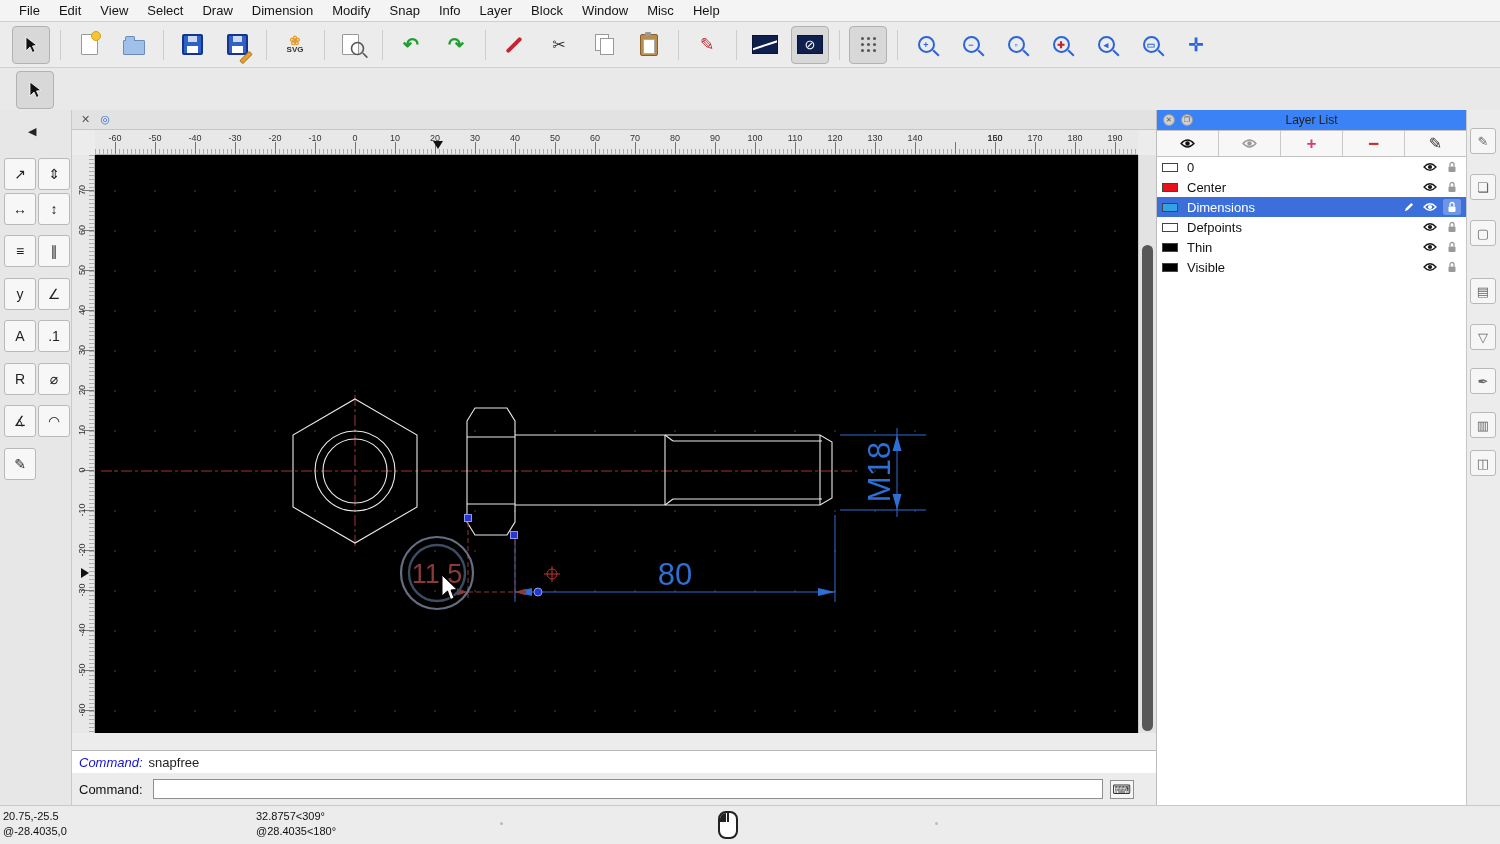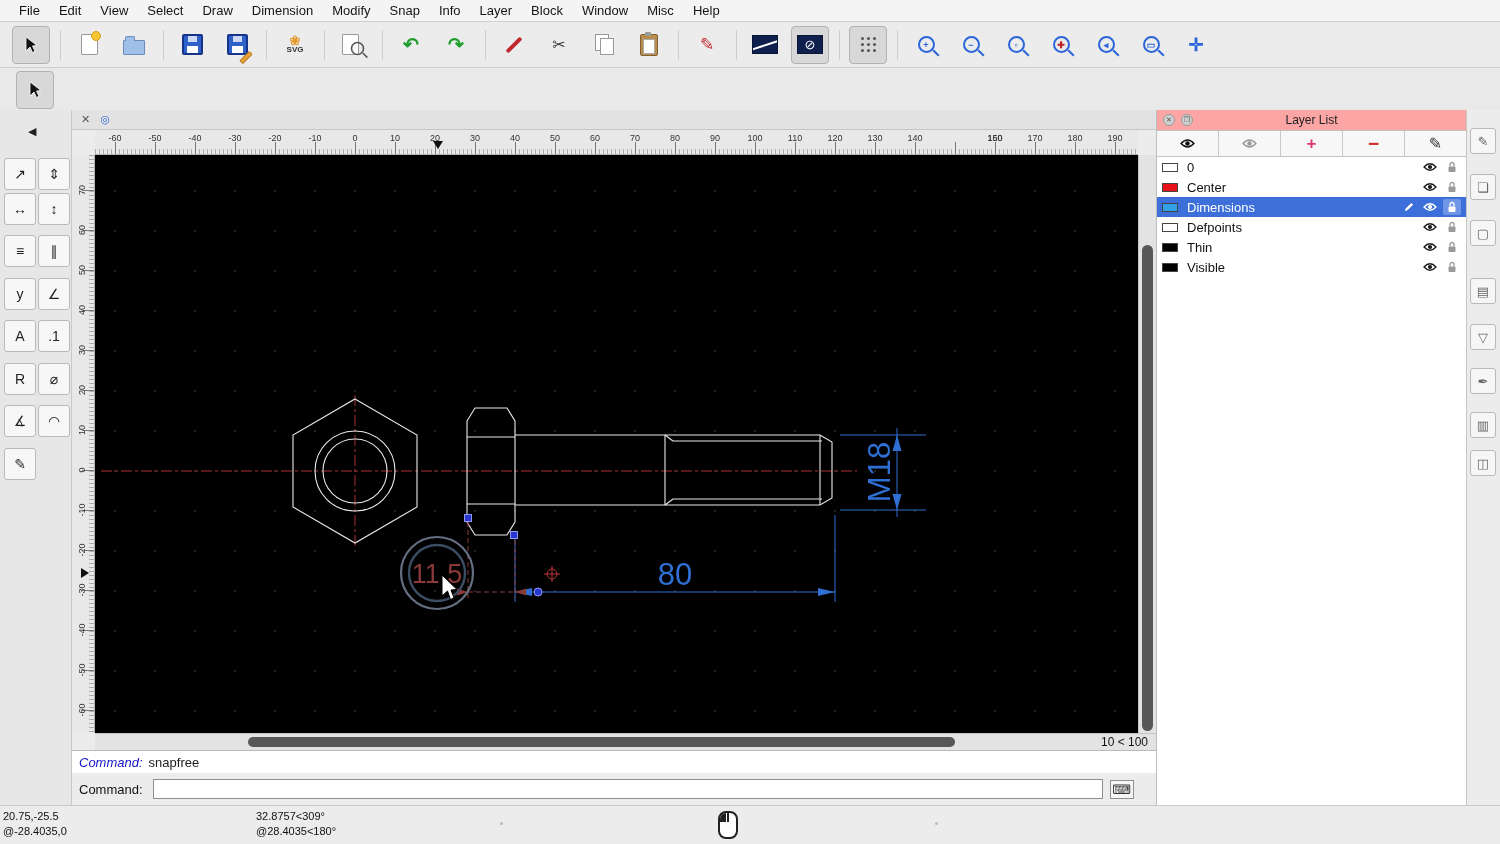--- a/index.html
+++ b/index.html
@@ -91,21 +91,21 @@
   .cmdprompt{color:#1414c8;font-style:italic;margin-right:6px;}
   .cmdval{color:#222;}
   #cmdrow{position:absolute;left:72px;top:773px;width:1084px;height:32px;background:#ececec;display:flex;align-items:center;
           padding-left:7px;font-size:13px;color:#111;box-sizing:border-box;}
   #cmdrow input{margin-left:10px;width:940px;height:18px;border:1px solid #8f8f8f;background:#fff;font-size:12px;padding:0 4px;
                 font-family:"Liberation Sans",sans-serif;}
   .kbd-btn{margin-left:7px;width:24px;height:19px;border:1px solid #8f8f8f;background:#f6f6f6;display:flex;align-items:center;
            justify-content:center;font-size:13px;color:#333;box-sizing:border-box;}
   
   #rightpanel{position:absolute;left:1156px;top:110px;width:310px;height:695px;background:#fff;border-left:1px solid #bdbdbd;box-sizing:border-box;}
-  .rp-header{height:20px;background:#fca5a5;border-bottom:1px solid #c2c2c2;position:relative;display:flex;align-items:center;}
+  .rp-header{height:20px;background:#3b82f6;border-bottom:1px solid #c2c2c2;position:relative;display:flex;align-items:center;}
   .rp-circle{width:12px;height:12px;border-radius:50%;background:#cfcfcf;border:1px solid #9a9a9a;margin-left:6px;
              font-size:7px;display:flex;align-items:center;justify-content:center;color:#555;box-sizing:border-box;}
   .rp-title{position:absolute;left:0;right:0;text-align:center;font-size:12px;color:#222;}
   .rp-toolbar{height:25px;background:#efefef;border-bottom:1px solid #c2c2c2;display:flex;}
   .rp-tool{flex:1;border-right:1px solid #c9c9c9;display:flex;align-items:center;justify-content:center;background:#f7f7f7;}
   .rp-tool:last-child{border-right:none;}
   .plus{color:#e0356f;font-weight:bold;font-size:17px;}
   .minus{color:#cf2a27;font-weight:bold;font-size:19px;}
   .layer-row{height:20px;display:flex;align-items:center;padding:0 5px;font-size:13px;color:#111;background:#fff;}
   .layer-row.selected{background:#3c6fd9;color:#fff;}
@@ -435,24 +435,20 @@
         <rect x="415.5" y="376.5" width="7" height="7"></rect>
         <circle cx="443" cy="437" r="4"></circle>
       </g>
       <polygon points="347,420 347,441 352.5,436 355.5,444.5 359,443 356,435 362,434.5" fill="#fff" stroke="#000" stroke-width="1"></polygon>
     </svg>
   </div>
 
   <div id="vscroll">
       <div class="vthumb"></div>
     </div>
-  <div id="hscrollrow">
-    <div class="hthumb"></div>
-    <div class="gridind">10 &lt; 100</div>
-  </div>
 
   <div id="cmdhist">
     <span class="cmdprompt">Command:</span>
     <span class="cmdval">snapfree</span>
   </div>
   <div id="cmdrow">
     <span>Command:</span>
     <input type="text" value="" style="">
     <span class="kbd-btn">⌨</span>
   </div>

